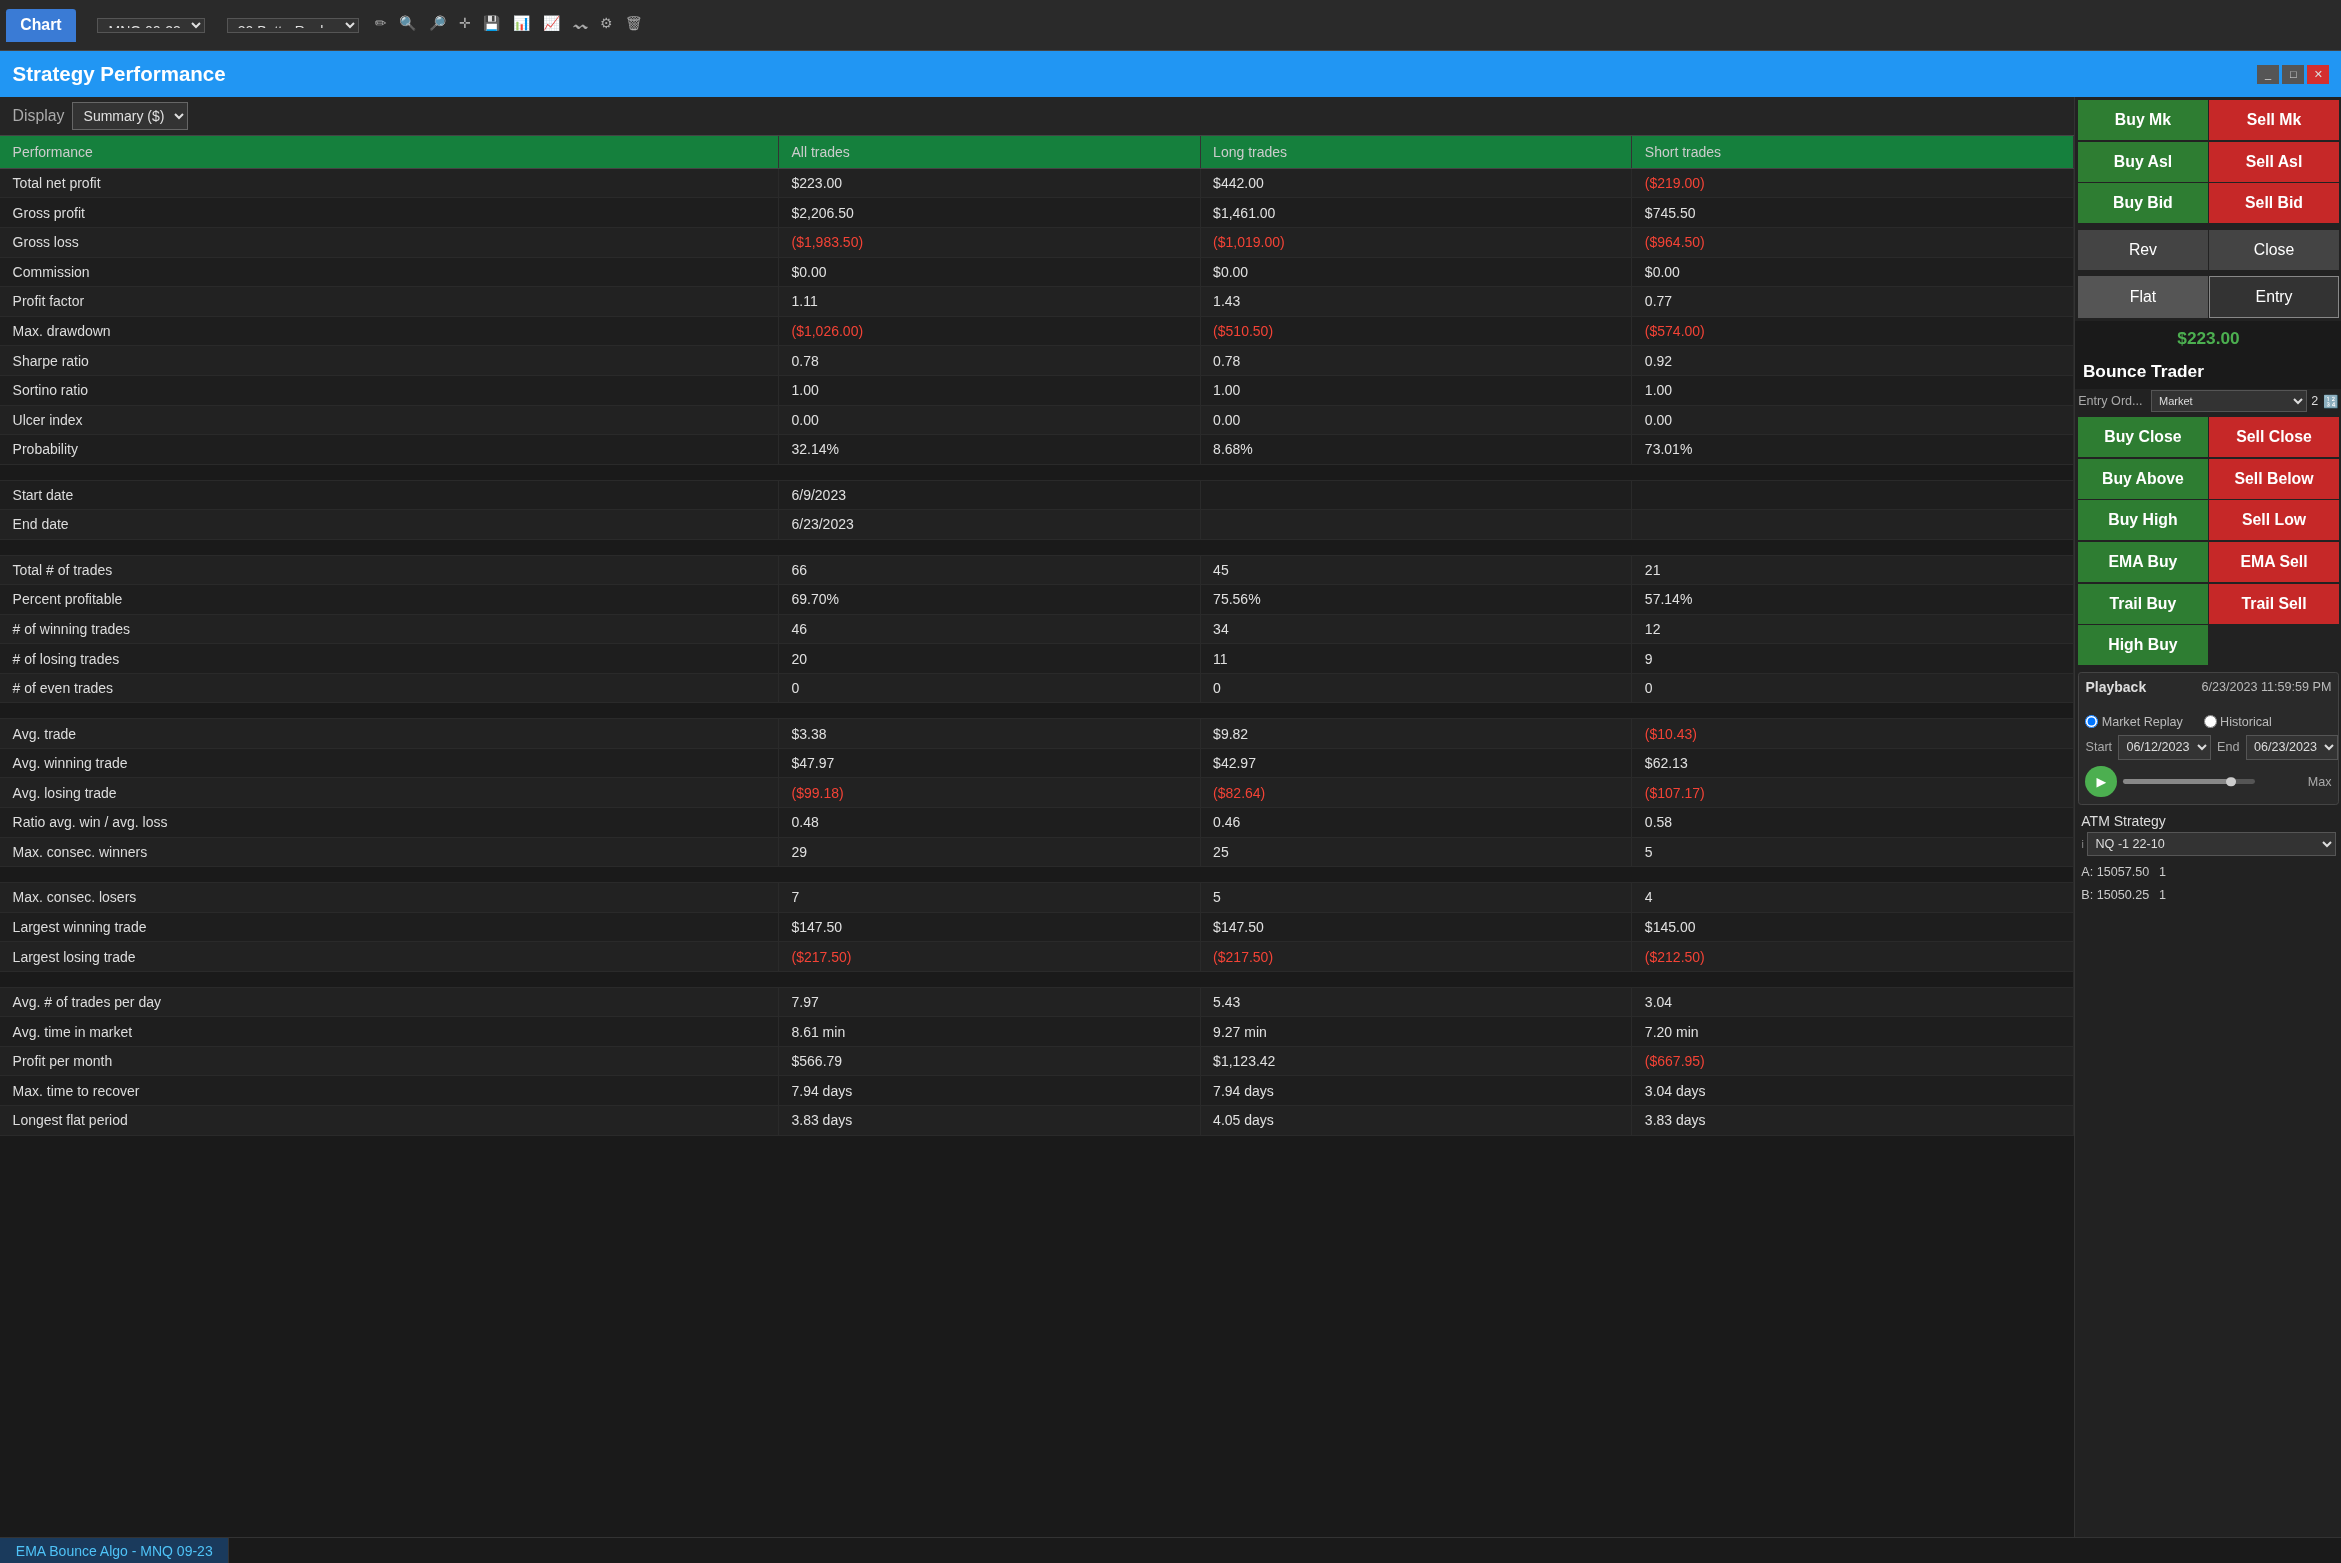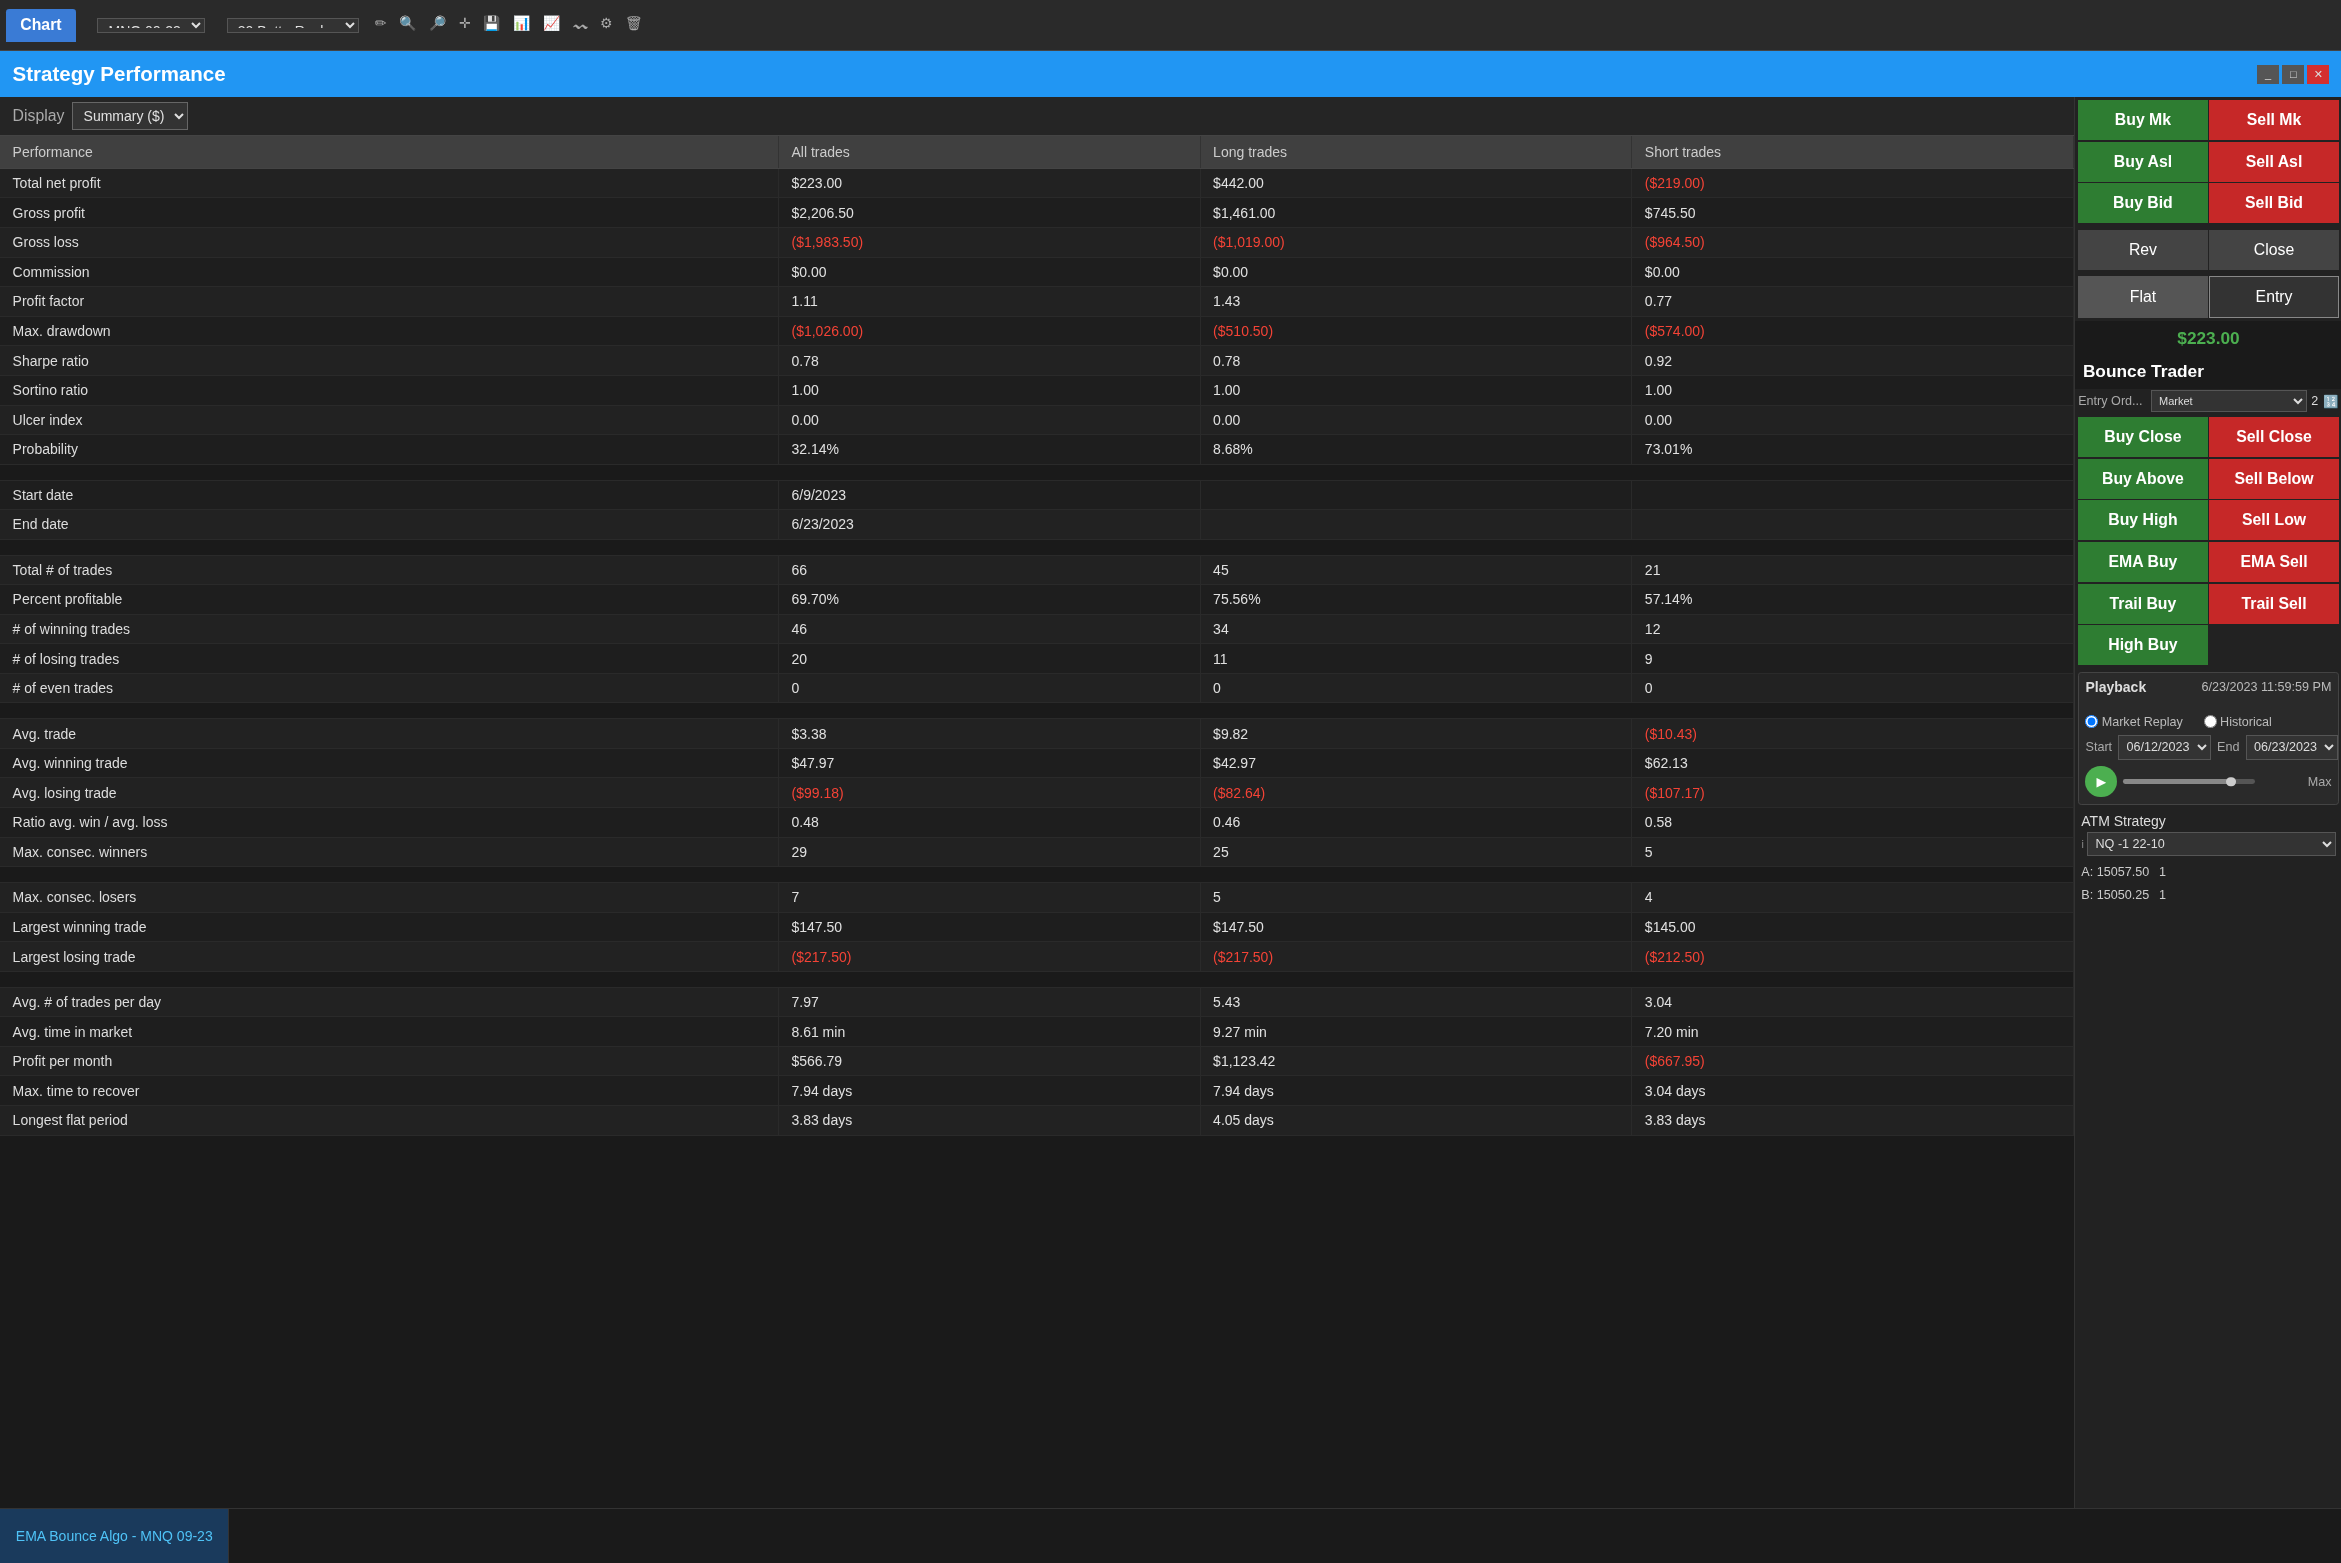--- a/index.html
+++ b/index.html
@@ -108,21 +108,21 @@
       font-size: 14px;
       height: 28px;
     }
 
     
     .perf-table {
       width: 100%;
       border-collapse: collapse;
     }
     .perf-table th {
-      background: #404040;
+      background: #15803d;
       color: #ccc;
       text-align: left;
       padding: 7.9px 12.6px;
       font-size: 14px;
       font-weight: normal;
       border-bottom: 0.8px solid #444;
       border-right: 0.8px solid #333;
     }
     .perf-table td {
       padding: 6.3px 12.6px;
@@ -381,21 +381,21 @@
       line-height: 1.8;
       padding: 1.6px 0;
     }
 
     
     .bottom-bar {
       position: fixed;
       bottom: 0;
       left: 0;
       right: 0;
-      height: 55px;
+      height: 26px;
       background: #1a1a1a;
       border-top: 0.8px solid #333;
       display: flex;
       align-items: center;
     }
     .bottom-tab {
       background: #1a3a5c;
       color: #4fc3f7;
       padding: 7.9px 15.8px;
       font-size: 14px;

